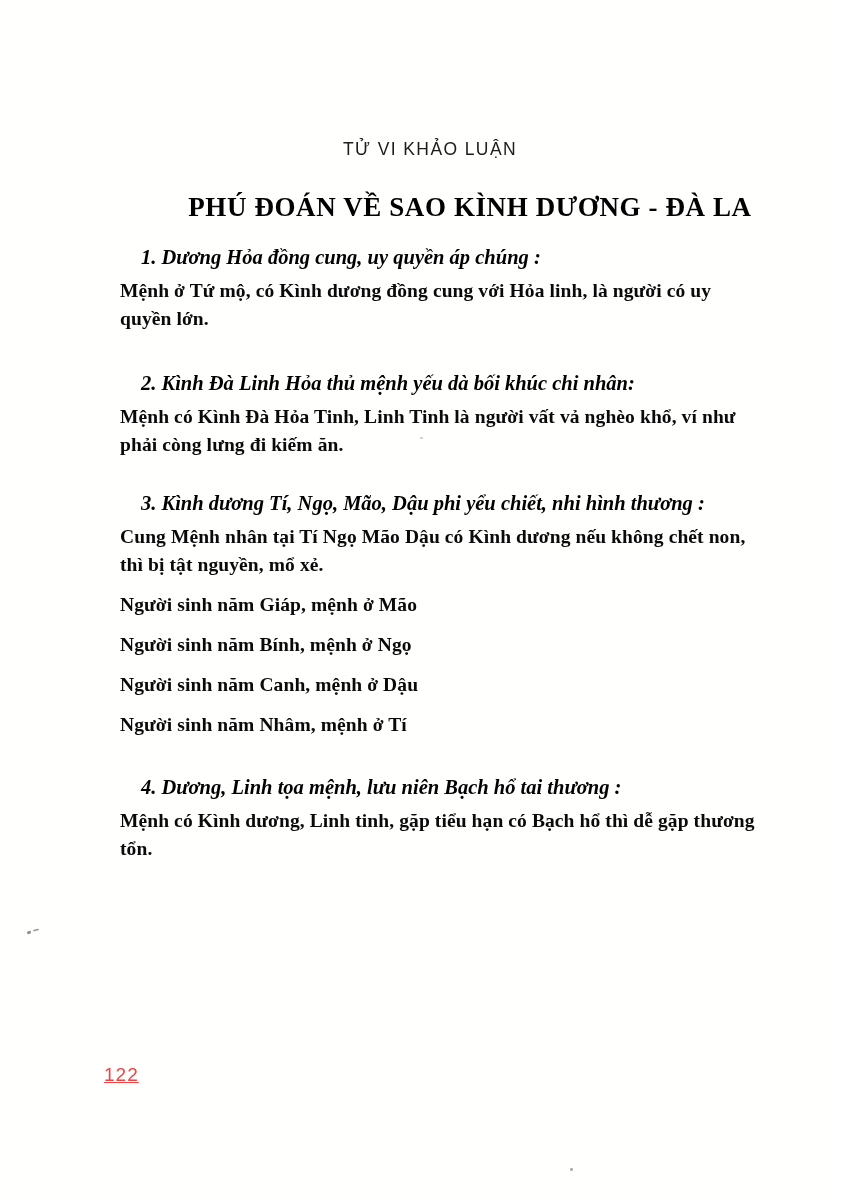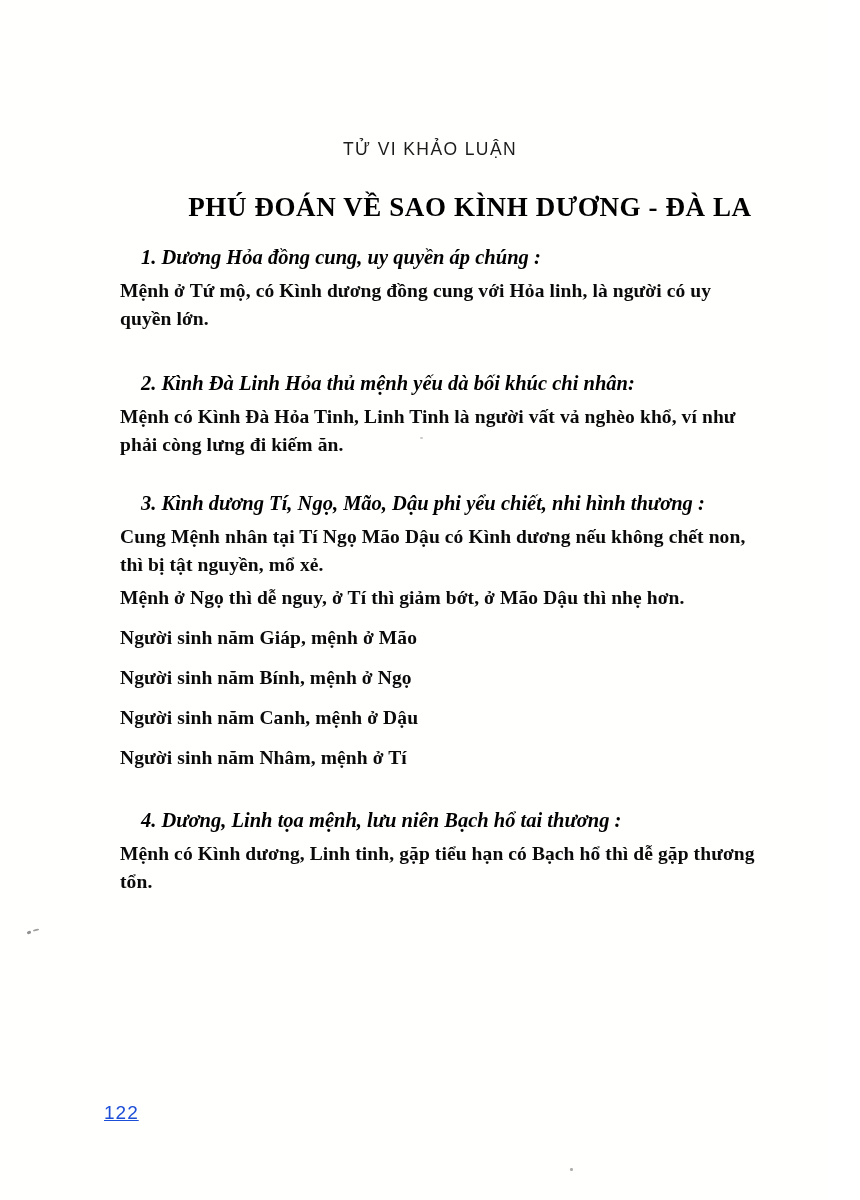--- a/index.html
+++ b/index.html
@@ -94,25 +94,25 @@
 
   
   .gap-1 { height: 36px; }
   .gap-2 { height: 30px; }
   .gap-3 { height: 34px; }
 
   
   .folio {
     position: absolute;
     left: 104px;
-    top: 1102px;
+    top: 1064px;
     font-family: "Liberation Sans", sans-serif;
     font-size: 19px;
     letter-spacing: 1px;
-    color: #1d4ed8;
+    color: #ef4444;
     text-decoration: underline;
   }
 
   
   .speck {
     position: absolute;
     background: #6b6b6b;
     border-radius: 40%;
   }
   .speck-margin-a { left: 27px;  top: 931px; width: 4px;  height: 3px; opacity: .75; transform: rotate(-18deg); }
@@ -141,21 +141,20 @@
     <div class="section">
       <p class="section-heading">2. Kình Đà Linh Hỏa thủ mệnh yếu dà bối khúc chi nhân:</p>
       <p class="para">Mệnh có Kình Đà Hỏa Tinh, Linh Tinh là người vất vả nghèo khổ, ví như phải còng lưng đi kiếm ăn.</p>
     </div>
 
     <div class="gap-2"></div>
 
     <div class="section">
       <p class="section-heading">3. Kình dương Tí, Ngọ, Mão, Dậu phi yểu chiết, nhi hình thương :</p>
       <p class="para">Cung Mệnh nhân tại Tí Ngọ Mão Dậu có Kình dương nếu không chết non, thì bị tật nguyền, mổ xẻ.</p>
-      <p class="para">Mệnh ở Ngọ thì dễ nguy, ở Tí thì giảm bớt, ở Mão Dậu thì nhẹ hơn.</p>
 
       <p class="list-line">Người sinh năm Giáp, mệnh ở Mão</p>
       <p class="list-line">Người sinh năm Bính, mệnh ở Ngọ</p>
       <p class="list-line">Người sinh năm Canh, mệnh ở Dậu</p>
       <p class="list-line">Người sinh năm Nhâm, mệnh ở Tí</p>
     </div>
 
     <div class="gap-3"></div>
 
     <div class="section">

